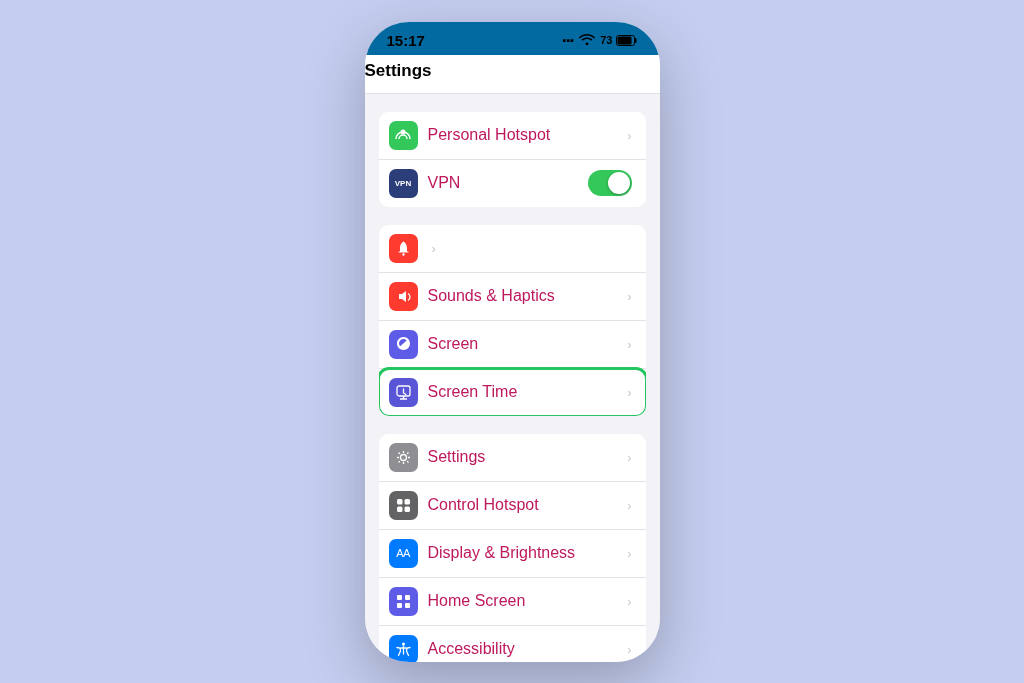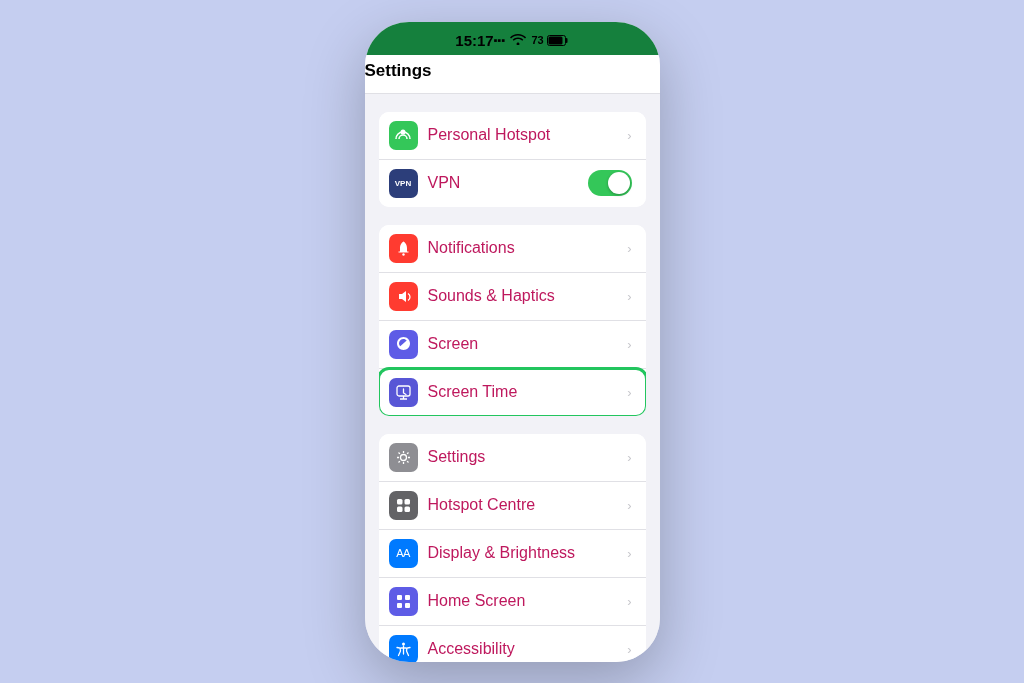--- a/index.html
+++ b/index.html
@@ -19,24 +19,24 @@
       background: #f2f2f7;
       border-radius: 44px;
       overflow: hidden;
       box-shadow: 0 20px 60px rgba(0,0,0,0.25);
       height: 640px;
       display: flex;
       flex-direction: column;
     }
 
     .status-bar {
-      background: #15803d;
+      background: #0369a1;
       padding: 10px 22px 6px;
       display: flex;
-      justify-content: center;
+      justify-content: space-between;
       align-items: center;
       flex-shrink: 0;
     }
 
     .status-time {
       font-size: 15px;
       font-weight: 600;
       color: #000;
     }
 
@@ -210,21 +210,20 @@
     <div class="section-spacer"></div>
     <div class="section-group">
 
       <div class="settings-row">
         <div class="row-icon icon-red">
           <svg width="17" height="17" viewBox="0 0 17 17" fill="white">
             <path d="M8.5 1.5C8.5 1.5 5 3.5 5 8v3.5H3.5v1H13.5v-1H12V8c0-4.5-3.5-6.5-3.5-6.5z" fill="white"></path>
             <circle cx="8.5" cy="14.5" r="1.2" fill="white"></circle>
           </svg>
         </div>
-        <span class="row-label">Notifications</span>
         <span class="row-chevron">›</span>
       </div>
 
       <div class="settings-row">
         <div class="row-icon" style="background:#ff3b30;">
           <svg width="17" height="17" viewBox="0 0 17 17" fill="white">
             <path d="M4 6v5h3l4 3V3L7 6H4z" fill="white"></path>
             <path d="M13 5.5c1.2 0.8 2 2.1 2 3.5s-0.8 2.7-2 3.5" stroke="white" stroke-width="1.3" fill="none"></path>
           </svg>
         </div>
@@ -272,21 +271,21 @@
 
       <div class="settings-row">
         <div class="row-icon icon-dark-gray">
           <svg width="17" height="17" viewBox="0 0 17 17" fill="white">
             <rect x="2" y="2" width="5.5" height="5.5" rx="1.5" fill="white"></rect>
             <rect x="9.5" y="2" width="5.5" height="5.5" rx="1.5" fill="white"></rect>
             <rect x="2" y="9.5" width="5.5" height="5.5" rx="1.5" fill="white"></rect>
             <rect x="9.5" y="9.5" width="5.5" height="5.5" rx="1.5" fill="white"></rect>
           </svg>
         </div>
-        <span class="row-label">Hotspot Centre</span>
+        <span class="row-label">Control Hotspot</span>
         <span class="row-chevron">›</span>
       </div>
 
       <div class="settings-row">
         <div class="row-icon icon-blue" style="font-size:11px; font-weight:400; color:white; letter-spacing:-0.5px;">AA</div>
         <span class="row-label">Display &amp; Brightness</span>
         <span class="row-chevron">›</span>
       </div>
 
       <div class="settings-row">

